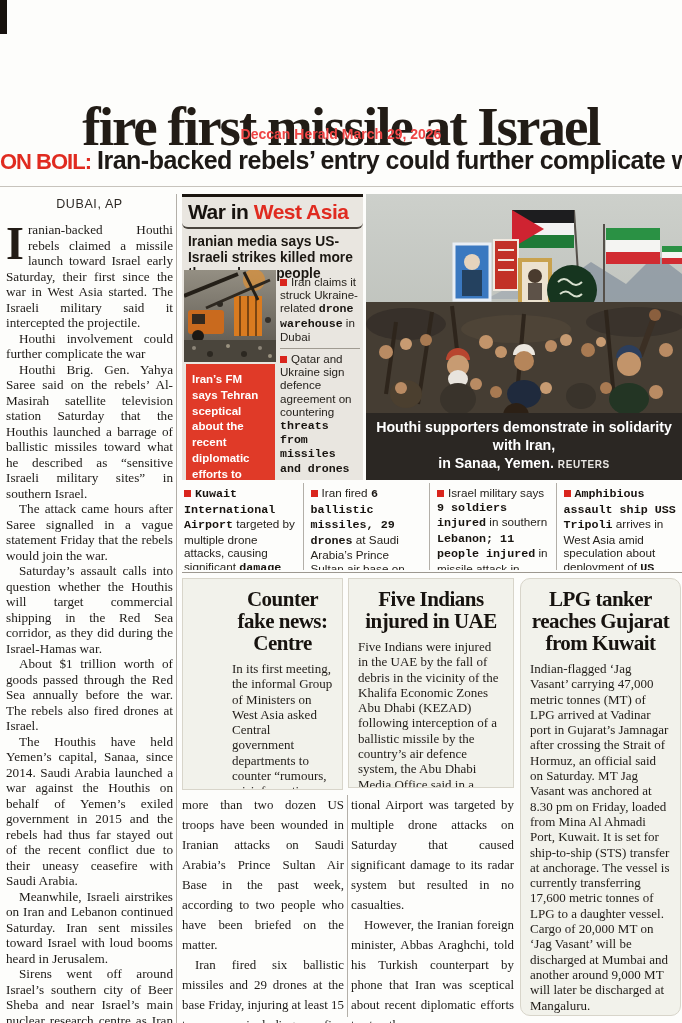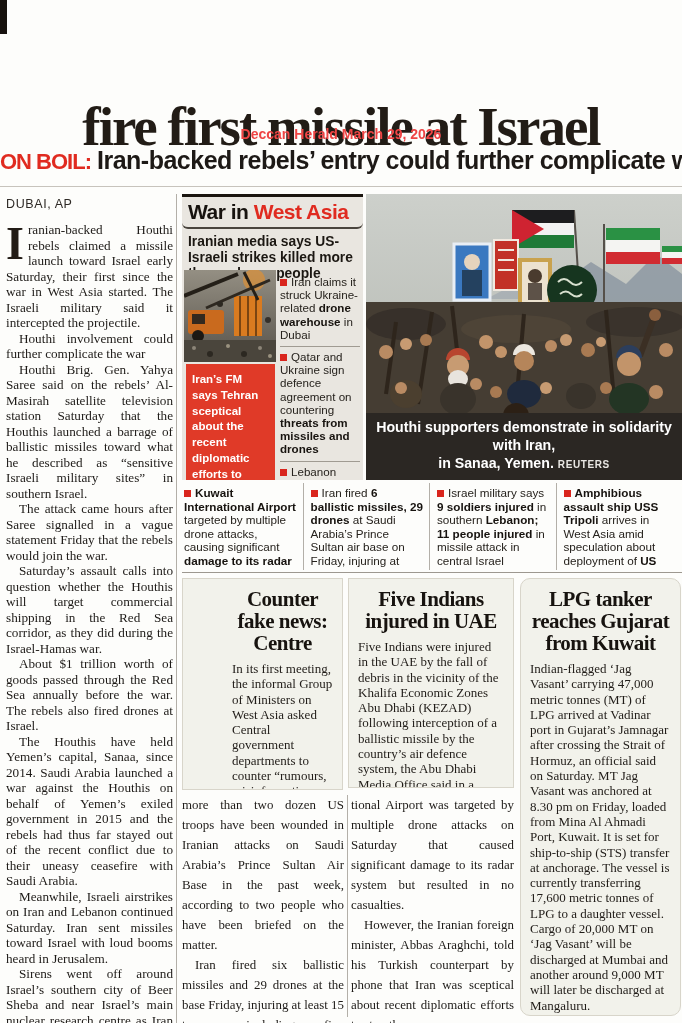--- a/index.html
+++ b/index.html
@@ -14,21 +14,21 @@
     font-weight:bold;font-size:55px;line-height:57px;letter-spacing:-2px;color:#221c16;}
   .credit{position:absolute;top:126px;left:0;right:0;text-align:center;
     font-family:"Liberation Sans",sans-serif;font-weight:bold;font-size:14px;color:#ef4444;}
   .kicker{position:absolute;top:146px;left:0;right:0;text-align:center;white-space:nowrap;}
   .kicker-label{font-family:"Liberation Sans",sans-serif;font-weight:bold;font-size:22px;color:#e02b20;letter-spacing:-1px;margin-right:6px;}
   .kicker-text{font-family:Liberation Sans, sans-serif;font-weight:bold;font-size:25px;letter-spacing:-0.5px;color:#1d1916;}
   .rule-top{position:absolute;top:186px;left:0;right:0;height:1px;background:#c7c3bc;}
 
   
   .left-col{position:absolute;left:6px;top:194px;width:167px;bottom:0;overflow:hidden;}
-  .dateline{text-align:left;font-family:"Liberation Sans",sans-serif;font-size:12.5px;
+  .dateline{text-align:center;font-family:"Liberation Sans",sans-serif;font-size:12.5px;
     letter-spacing:0.6px;color:#2e2a26;margin:3px 0 11px;}
   .left-col p{margin:0;text-align:justify;font-size:13.2px;line-height:15.5px;text-indent:13px;}
   .left-col p.lead{text-indent:0;}
   .dropcap{float:left;font-size:46px;line-height:37px;font-weight:bold;padding:3px 4px 0 0;color:#221c16;}
   .col-rule{position:absolute;left:176px;top:194px;bottom:0;width:1px;background:#b3afa8;}
 
   
   .infobox{position:absolute;left:182px;top:194px;width:181px;height:286px;background:#e9e6e0;overflow:hidden;}
   .ib-toprule{height:3px;background:#1a150f;}
   .ib-title{font-family:"Liberation Sans",sans-serif;font-weight:bold;font-size:21px;
@@ -39,21 +39,21 @@
   .ib-content{position:absolute;top:76px;left:0;right:0;bottom:0;}
   .mini-photo{position:absolute;left:2px;top:0;width:92px;height:92px;}
   .red-box{position:absolute;left:4px;top:94px;width:89px;height:116px;background:#e03a28;
     color:#fff;font-family:"Liberation Sans",sans-serif;font-weight:bold;font-size:11.5px;
     line-height:15.8px;padding:8px 6px;box-sizing:border-box;}
   .ib-bullets{position:absolute;left:98px;right:3px;top:2px;font-family:"Liberation Sans",sans-serif;
     font-size:11.6px;line-height:13.2px;color:#26221d;}
   .ib-item{padding:3px 0 5px;border-bottom:1px solid #a09b92;}
   .ib-item:last-child{border-bottom:none;}
   .sq{display:inline-block;width:7px;height:7px;background:#d9251d;margin-right:4px;}
-  .ib-bullets b,.strip b{color:#17130f;}
+  .ib-bullets b,.strip b{color:#17130f;font-family:Liberation Mono, monospace;}
 
   
   .big-photo{position:absolute;left:366px;top:194px;width:316px;height:286px;overflow:hidden;}
   .caption{position:absolute;left:0;right:0;bottom:0;background:#2b2723;color:#fff;text-align:center;
     font-family:"Liberation Sans",sans-serif;font-weight:bold;font-size:14.2px;line-height:18px;
     padding:5px 4px 6px;}
   .caption .credit-sm{font-size:10px;letter-spacing:0.6px;color:#e9e7e3;}
 
   
   .strip{position:absolute;left:182px;top:483px;right:0;height:87px;display:flex;}

